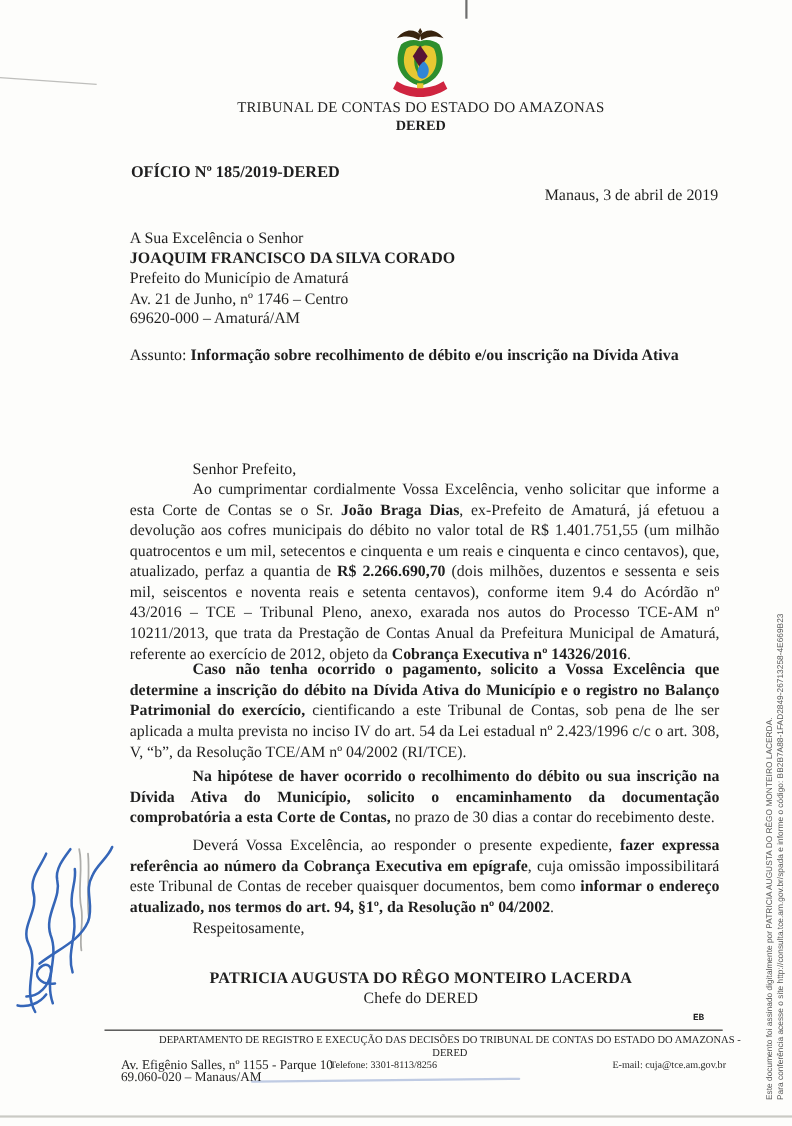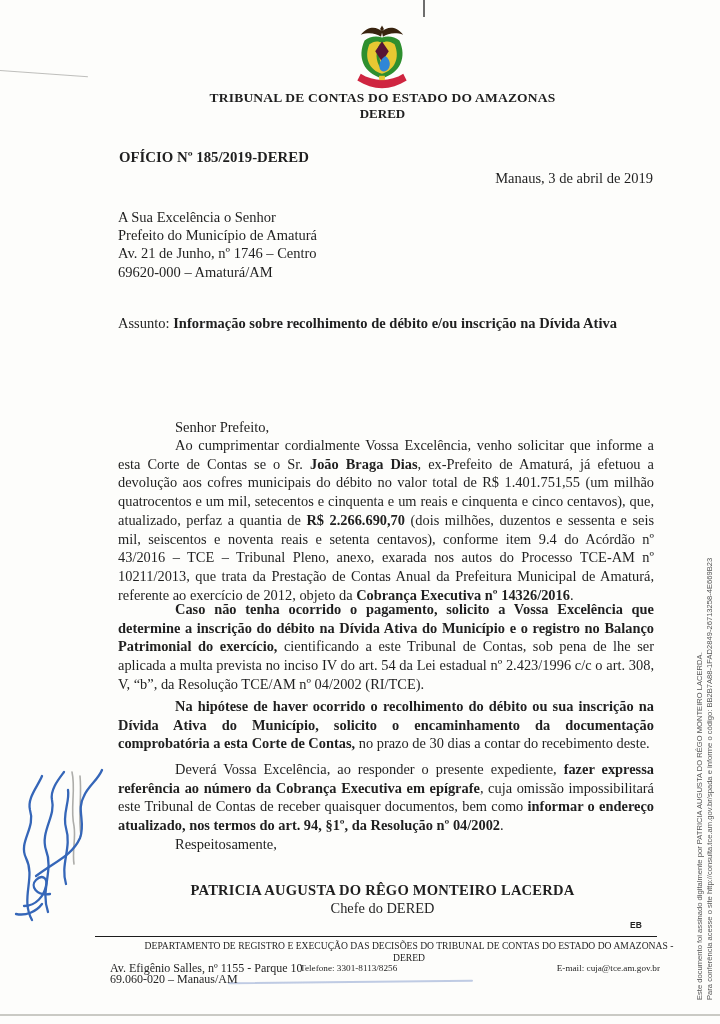--- a/index.html
+++ b/index.html
@@ -12,21 +12,21 @@
     overflow: hidden;
     font-family: "Liberation Serif", serif;
     color: #1f1f1f;
   }
   .abs { position: absolute; }
   .bold { font-weight: bold; }
   .center { text-align: center; }
 
   
   .crest-wrap { left: 0; top: 20px; width: 764px; text-align: center; }
-  .org-name { left: 110px; top: 90px; width: 545px; font-size: 13.5px; font-weight: bold; letter-spacing: .2px; }
+  .org-name { left: 110px; top: 90px; width: 545px; font-size: 13.5px; font-weight: normal; letter-spacing: .2px; }
   .org-dept { left: 110px; top: 106px; width: 545px; font-size: 13px; font-weight: bold; }
 
   .oficio { left: 119px; top: 149px; font-size: 14.8px; font-weight: bold; }
   .dateline { left: 118px; top: 170px; width: 535px; text-align: right; font-size: 14.5px; }
 
   .addressee { left: 118px; top: 208px; width: 470px; font-size: 14.5px; line-height: 18.2px; }
   .subject { left: 118px; top: 315px; width: 540px; font-size: 14.5px; }
 
   .body-par {
     left: 118px; width: 536px;
@@ -35,21 +35,21 @@
   }
   .greeting { left: 175px; top: 391px; font-size: 14.5px; margin-top: 28px; }
   .p1 { top: 436px; }
   .p2 { top: 600px; }
   .p3 { top: 697px; }
   .p4 { top: 760px; }
   .closing { left: 175px; top: 836px; font-size: 14.5px; }
 
   .sig-name { left: 110px; top: 882px; width: 545px; font-size: 14.6px; font-weight: bold; text-align: center; letter-spacing: .2px; }
   .sig-role { left: 110px; top: 900px; width: 545px; font-size: 14.4px; text-align: center; }
-  .initials { left: 630px; top: 920px; font-size: 8.5px; font-weight: bold; font-family: Liberation Sans, sans-serif; }
+  .initials { left: 630px; top: 920px; font-size: 8.5px; font-weight: bold; font-family: Liberation Mono, monospace; }
 
   
   .footer-rule { left: 95px; top: 936px; width: 562px; height: 0; border-top: 1.6px solid #1c1c1c; }
   .footer-dept { left: 100px; top: 940px; width: 552px; font-size: 9.6px; font-weight: normal; text-align: center; line-height: 11.5px; margin-left: 33px; }
   .footer-addr { left: 110px; top: 963px; width: 200px; font-size: 12px; line-height: 11px; }
   .footer-phone { left: 300px; top: 963px; width: 160px; font-size: 9.2px; text-align: left; }
   .footer-email { left: 470px; top: 963px; width: 190px; font-size: 9.2px; text-align: right; }
 
   
   .side-sig {
@@ -93,20 +93,21 @@
   </div>
 
   <div class="abs org-name center">TRIBUNAL DE CONTAS DO ESTADO DO AMAZONAS</div>
   <div class="abs org-dept center">DERED</div>
 
   <div class="abs oficio">OFÍCIO Nº 185/2019-DERED</div>
   <div class="abs dateline">Manaus, 3 de abril de 2019</div>
 
   <div class="abs addressee">
     <div>A Sua Excelência o Senhor</div>
+    <div class="bold">JOAQUIM FRANCISCO DA SILVA CORADO</div>
     <div>Prefeito do Município de Amaturá</div>
     <div>Av. 21 de Junho, nº 1746 – Centro</div>
     <div>69620-000 – Amaturá/AM</div>
   </div>
 
   <div class="abs subject">
     <span>Assunto: </span><span class="bold">Informação sobre recolhimento de débito e/ou inscrição na Dívida Ativa</span>
   </div>
 
   <div class="abs greeting">Senhor Prefeito,</div>

